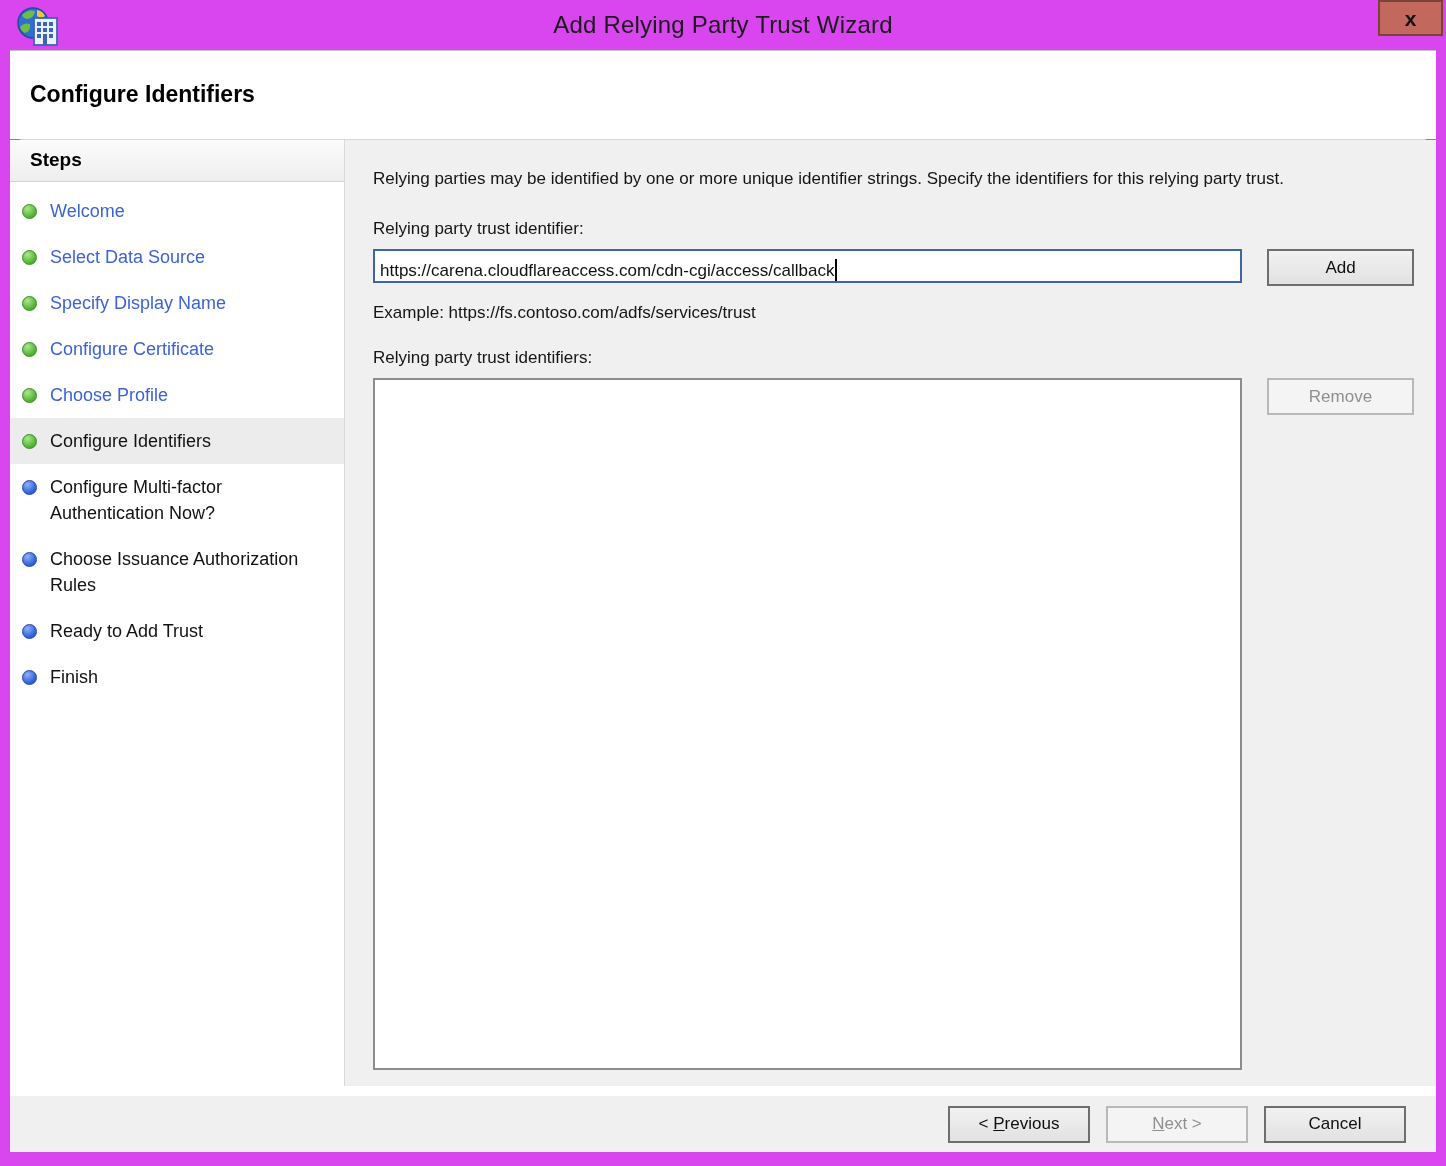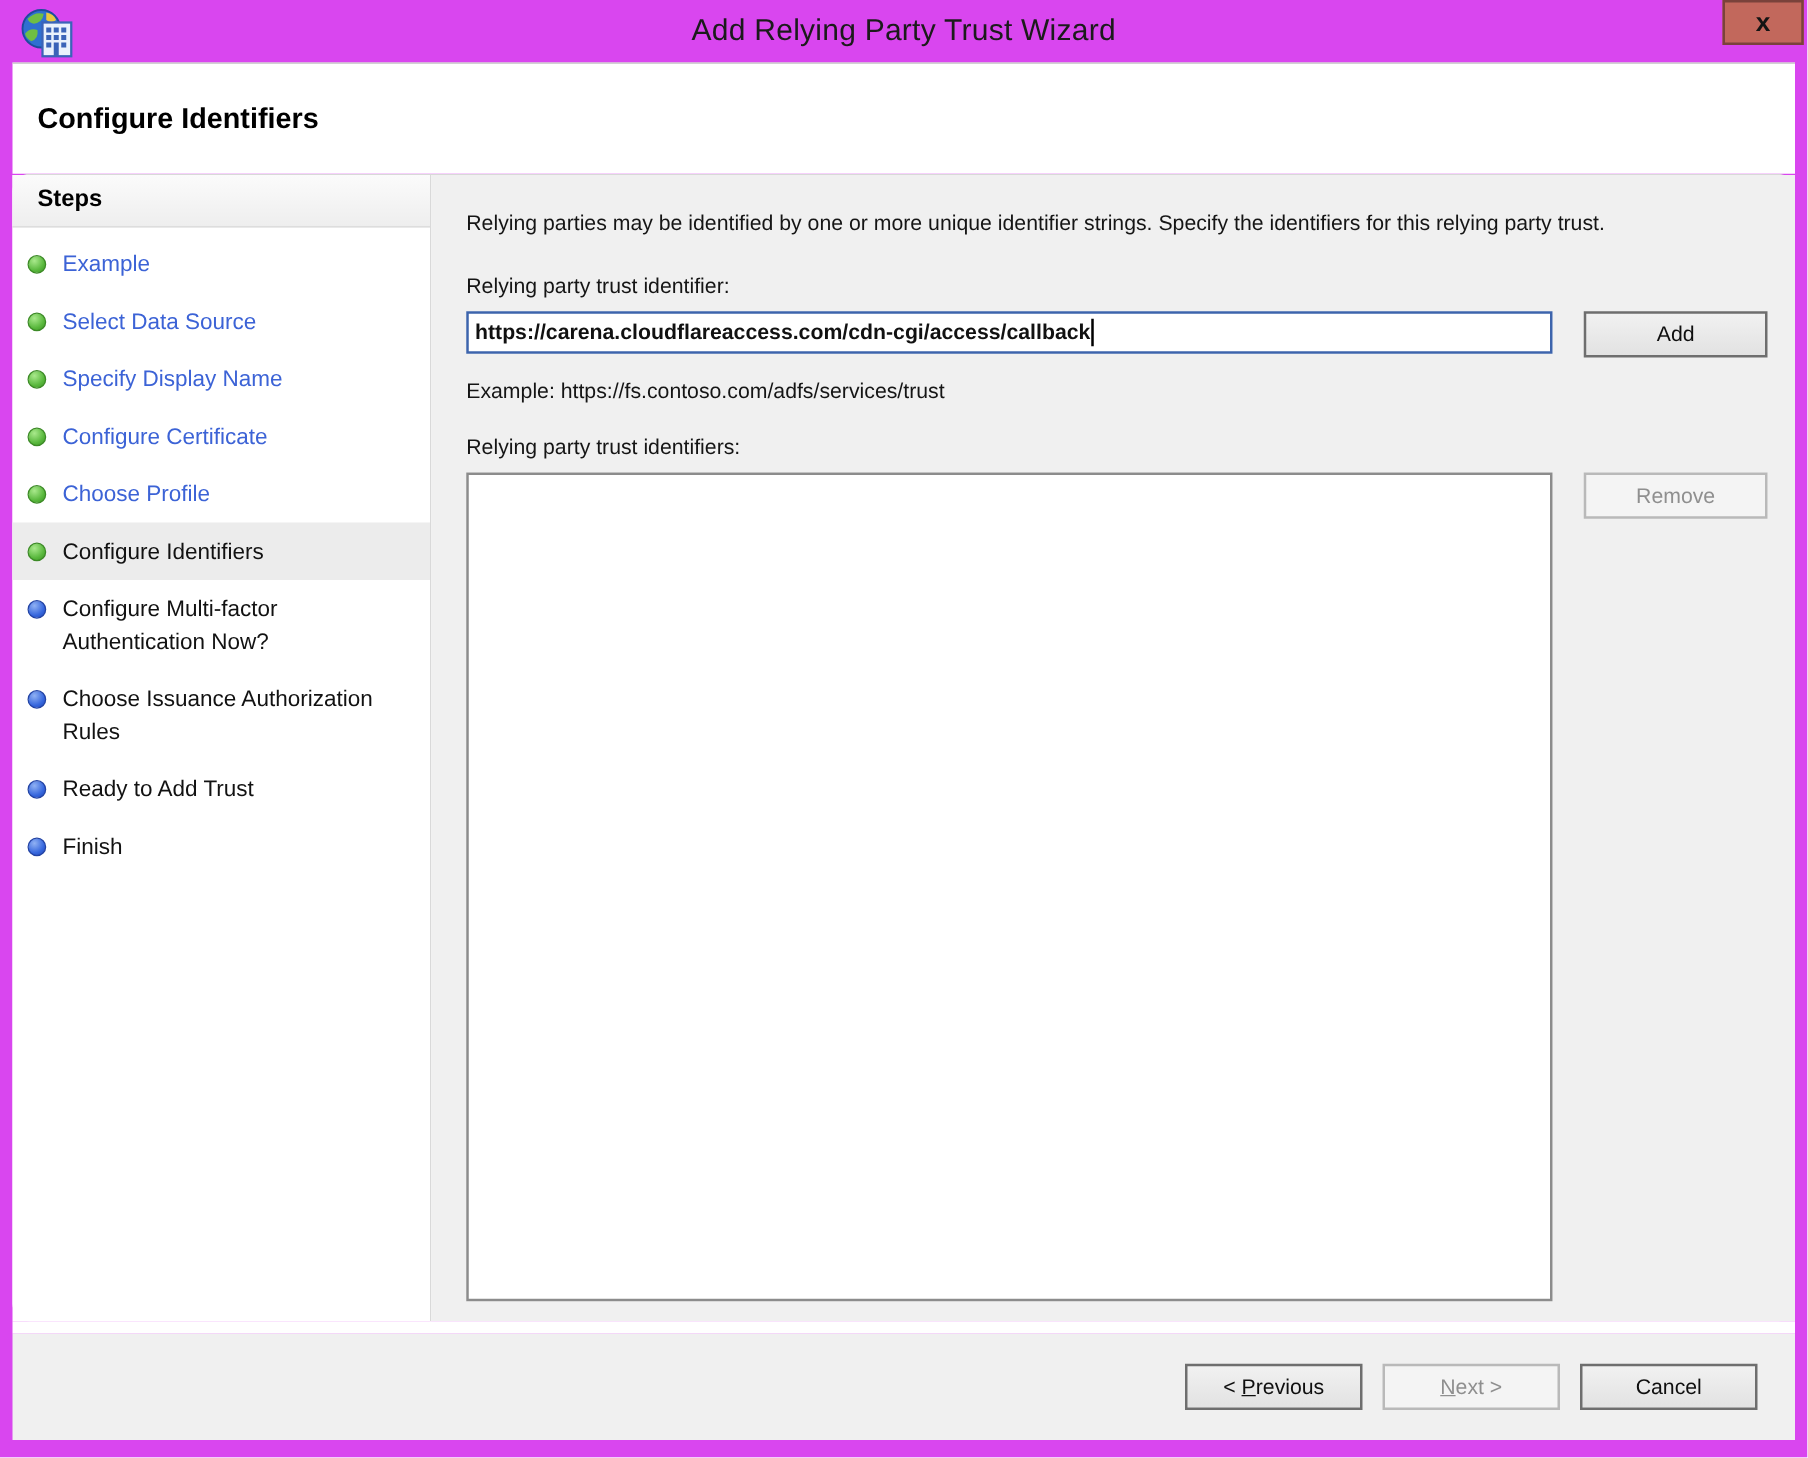--- a/index.html
+++ b/index.html
@@ -77,25 +77,24 @@
     display: flex; flex-direction: column;
     font-size: 17px;
   }
   .desc { margin: 0 0 27px 0; width: 1040px; max-width: 100%; line-height: 26px; color: #151515; }
   .field-label { margin: 0 0 10px 0; color: #151515; }
   .row { display: flex; align-items: flex-start; }
   .input-box {
     flex: 1; height: 34px;
     background: #ffffff;
     border: 2px solid #3D64AC;
-    display: flex; align-items: center;
+    display: flex; align-items: flex-end;
     padding: 0 5px;
     font-size: 17px; white-space: nowrap; overflow: hidden;
     cursor: text;
-    font-weight: bold;
   }
   .caret { display: inline-block; width: 2px; height: 22px; background: #000; margin-left: 1px; flex: none; }
   .side-col { width: 147px; flex: none; margin-left: 25px; }
   .btn {
     display: block; width: 100%; height: 37px;
     font-family: inherit; font-size: 17px; color: #0f0f0f;
     background: linear-gradient(#F1F1F1, #E2E2E2);
     border: 2px solid #6E6E6E;
     cursor: pointer; padding: 0;
   }
@@ -105,21 +104,21 @@
     color: #8F8F8F;
     cursor: default;
   }
   .example { margin: 17px 0 25px 0; color: #151515; }
   .list-row { flex: 1; min-height: 0; display: flex; align-items: flex-start; }
   .listbox { flex: 1; align-self: stretch; background: #ffffff; border: 2px solid #8C8C8C; }
 
   
   .sep { flex: none; height: 10px; background: #ffffff; }
   .footer {
-    flex: none; height: 85px;
+    flex: none; height: 56px;
     background: #F0F0F0;
     display: flex; align-items: center; justify-content: flex-end;
     padding-right: 30px; gap: 16px;
   }
   .footer .btn { width: 142px; }
   .accel { text-decoration: underline; }
 </style>
 </head>
 <body>
 
@@ -154,21 +153,21 @@
     <h1 class="page-heading">Configure Identifiers</h1>
   </div>
 
   <div class="body">
 
     <div class="sidebar">
       <div class="steps-title">Steps</div>
       <ul class="steps-list">
         <li class="step step-done">
           <span class="dot dot-green"></span>
-          <span class="step-label">Example</span>
+          <span class="step-label">Welcome</span>
         </li>
         <li class="step step-done">
           <span class="dot dot-green"></span>
           <span class="step-label">Select Data Source</span>
         </li>
         <li class="step step-done">
           <span class="dot dot-green"></span>
           <span class="step-label">Specify Display Name</span>
         </li>
         <li class="step step-done">

